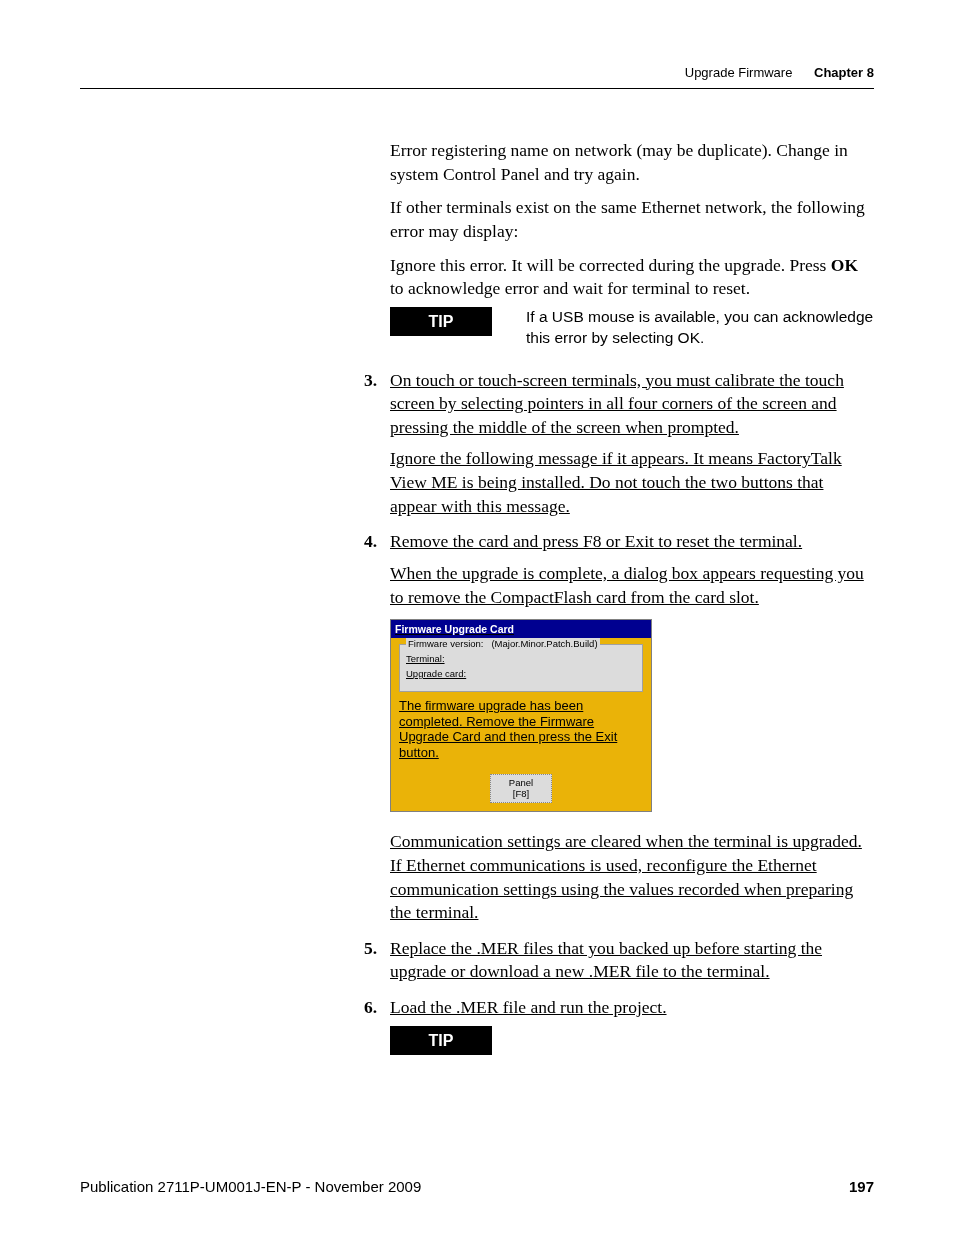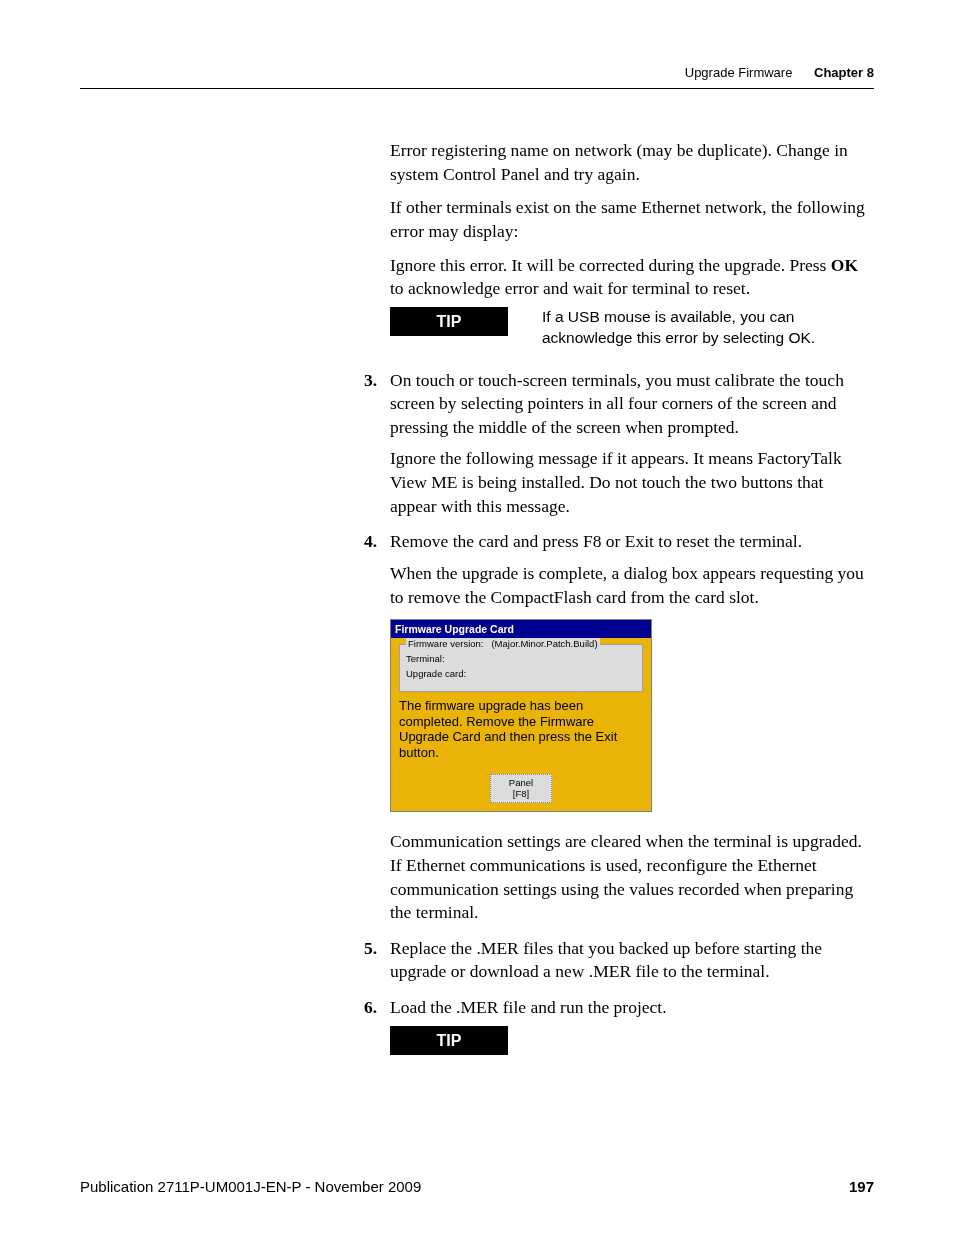--- a/index.html
+++ b/index.html
@@ -56,35 +56,36 @@
     font-size: 15.5px;
   }
   .tip-row.tight {
     margin-bottom: 10px;
   }
   .tip-badge {
     background: #000;
     color: #fff;
     font-weight: bold;
     font-size: 16px;
-    padding: 4px 16px;
+    padding: 4px 8px;
     width: 86px;
     text-align: center;
     margin-right: 34px;
     flex: 0 0 auto;
   }
   .tip-text {
     flex: 1;
     line-height: 1.35;
   }
   ol.steps {
     list-style: none;
     padding: 0;
     margin: 0;
     counter-reset: step 2;
+    text-decoration: underline;
   }
   ol.steps > li {
     position: relative;
     padding-left: 0;
     margin-bottom: 12px;
   }
   ol.steps > li::before {
     counter-increment: step;
     content: counter(step) ".";
     font-weight: bold;

